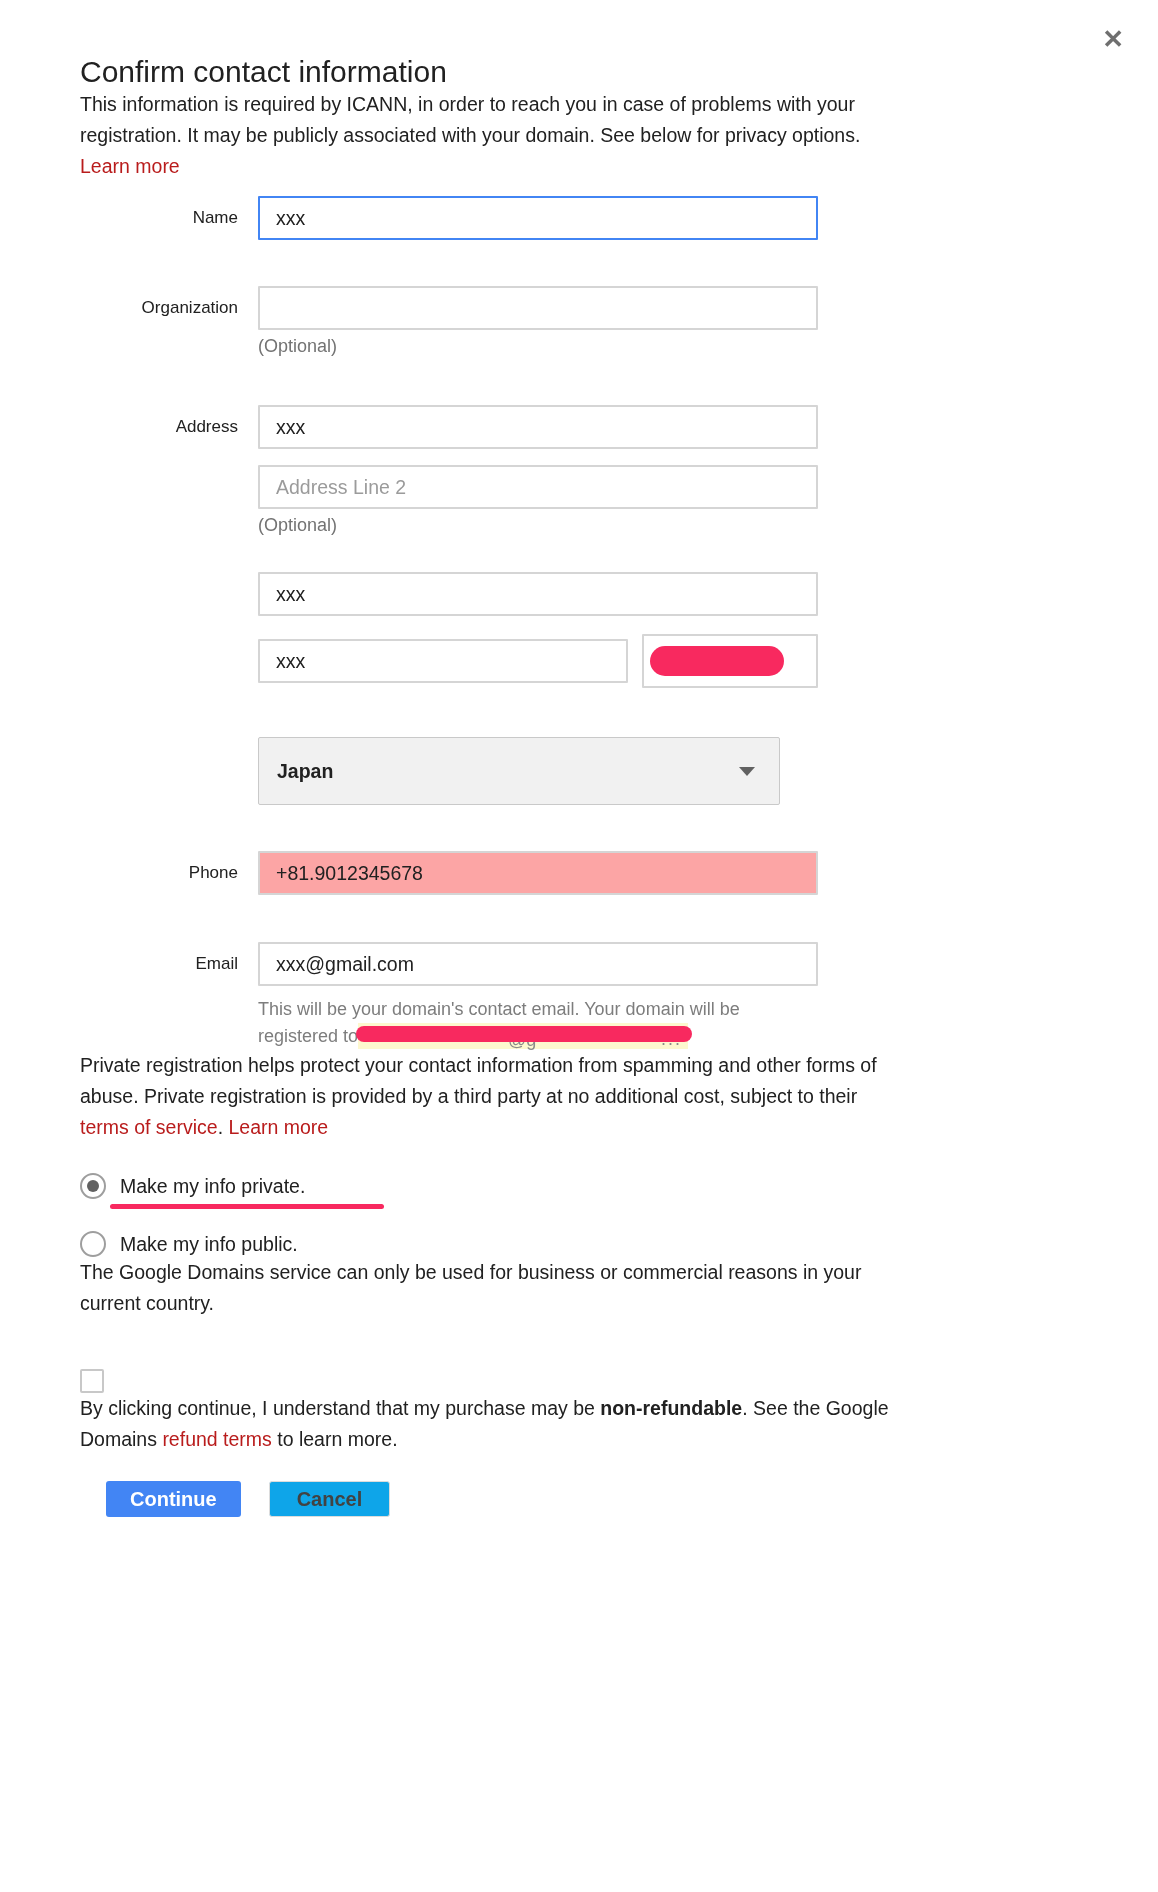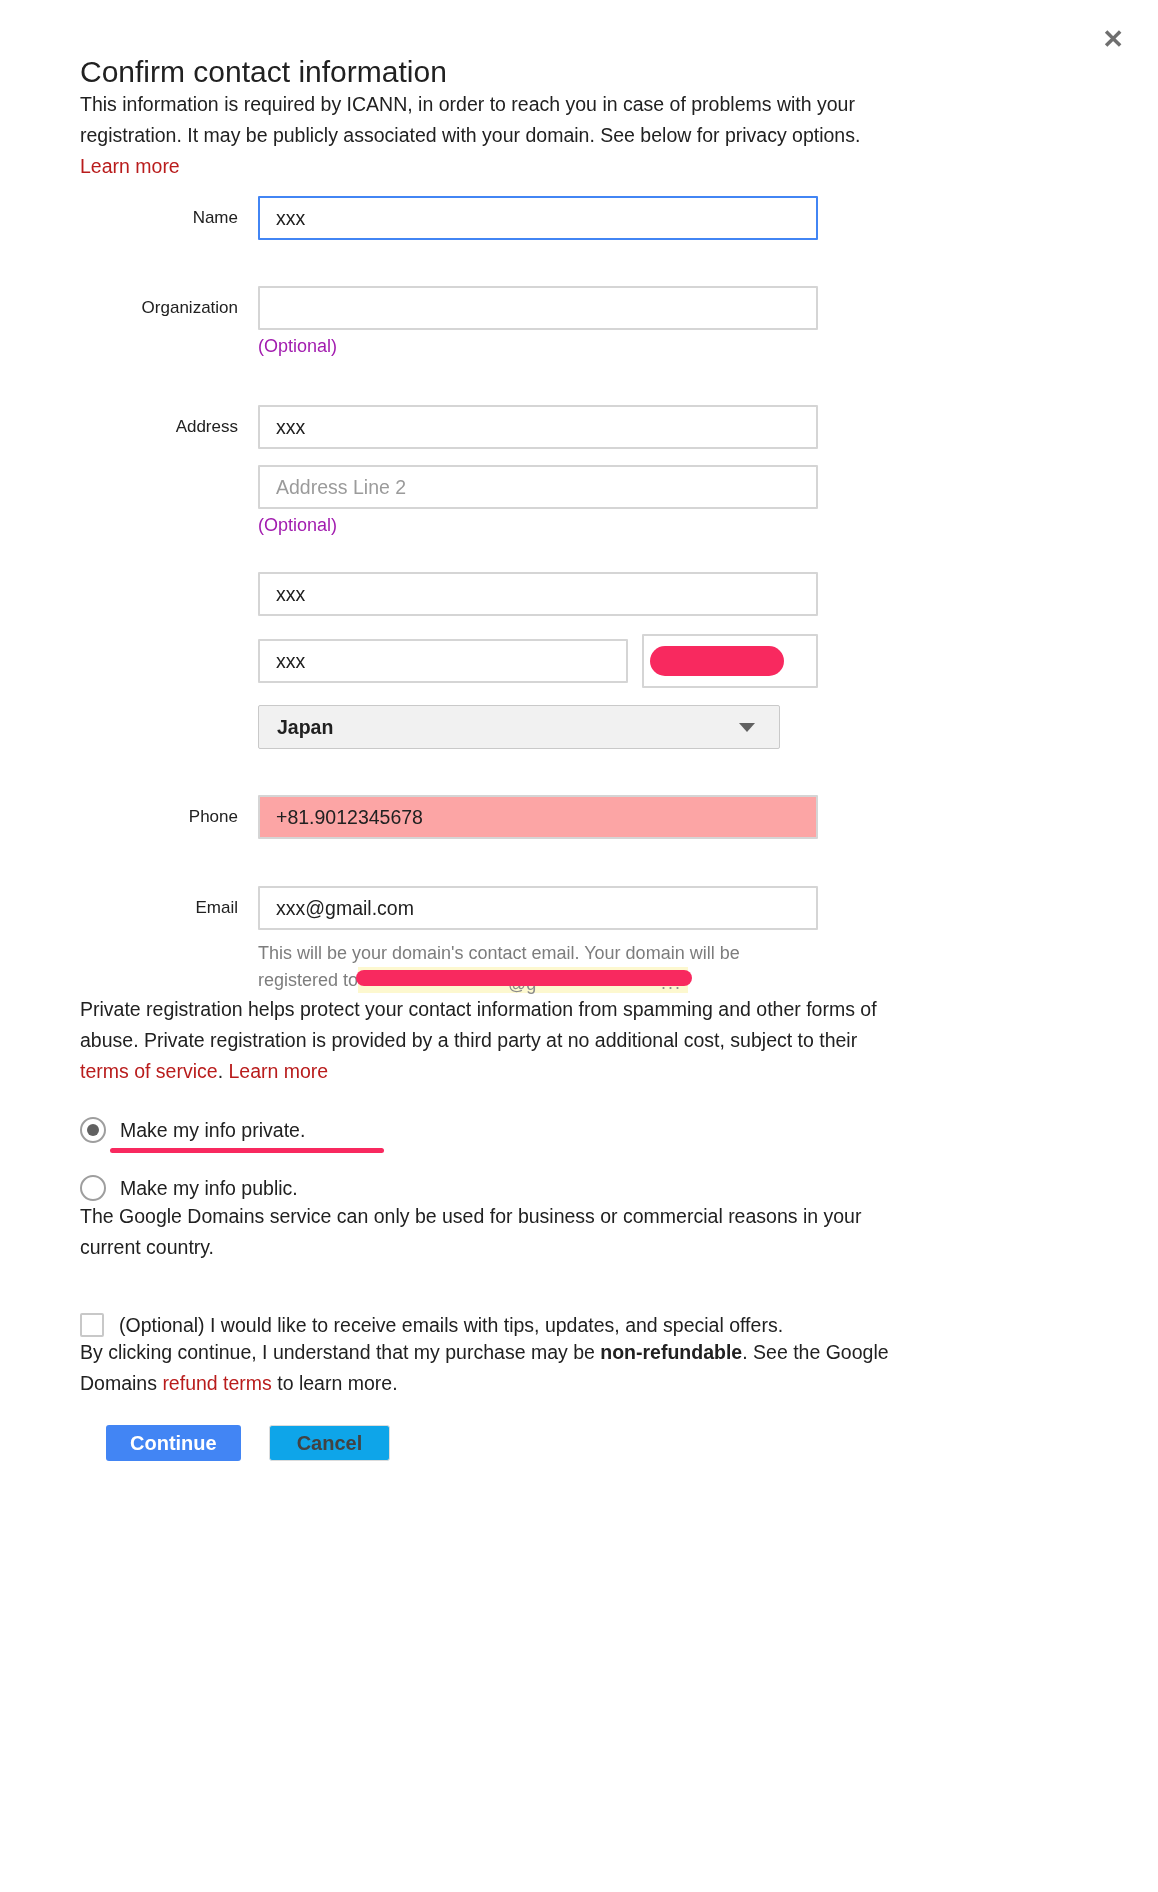--- a/index.html
+++ b/index.html
@@ -23,36 +23,37 @@
   .frow { display:flex; align-items:center; }
   .flabel { width:158px; text-align:right; margin-right:20px; font-size:17px; color:#212121; flex:none; }
   .tinput {
     height:44px; width:560px; border:2px solid #d5d5d5; border-radius:1px;
     padding:0 16px; font-size:19.5px; font-family:"Liberation Sans", sans-serif;
     color:#212121; background:#ffffff; outline:none;
   }
   .tinput::placeholder { color:#9b9b9b; }
   .tinput.focused { border-color:#4285f4; }
   .tinput.autofill { background:#fca5a5; }
-  .hint { font-size:18px; color:#a21caf; margin:6px 0 0 178px; }
+  .hint { font-size:18px; color:#737373; margin:6px 0 0 178px; }
   .mt46 { margin-top:46px; } .mt48 { margin-top:48px; } .mt16 { margin-top:16px; }
   .mt36 { margin-top:36px; } .mt18 { margin-top:18px; } .mt17 { margin-top:17px; }
   .mt47 { margin-top:47px; }
 
   .half-row .tinput.city2 { width:370px; }
   .state-box {
     width:176px; height:54px; border:2px solid #d5d5d5; border-radius:1px;
     margin-left:14px; display:flex; align-items:center; padding:0 6px; background:#fff;
   }
   .redact-pill { width:134px; height:30px; border-radius:15px; background:#f8295f; }
 
   .select-box {
-    width:522px; height:44px; background:#f1f1f1; border:1px solid #c9c9c9; border-radius:2px;
+    width:522px; height:68px; background:#f1f1f1; border:1px solid #c9c9c9; border-radius:2px;
     display:flex; align-items:center; justify-content:space-between; padding:0 24px 0 18px;
     cursor:pointer;
+    margin-top:32px;
   }
   .select-box .sel-text { font-size:19.5px; font-weight:700; color:#212121; }
   .caret-down { width:0; height:0; border-left:8px solid transparent; border-right:8px solid transparent; border-top:9px solid #616161; }
 
   .email-helper { font-size:18px; line-height:27px; color:#7d7d7d; margin:10px 0 0 178px; max-width:600px; }
   .redacted-email { position:relative; display:inline-block; width:330px; height:26px; vertical-align:-7px; background:#fdf8cf; }
   .redacted-email .frag { position:absolute; left:150px; bottom:-5px; color:#8a8a8a; font-size:18px; }
   .redacted-email .tail { position:absolute; right:6px; bottom:-4px; color:#8a8a8a; font-size:18px; letter-spacing:2px; }
   .redact-bar { position:absolute; left:-2px; top:3px; width:336px; height:16px; background:#f8295f; border-radius:8px; }
 
@@ -162,21 +163,20 @@
 
   <div class="radio-row">
     <span class="radio-outer"></span>
     <div class="radio-label">Make my info public.</div>
   </div>
 
   <p class="para country-para">The Google Domains service can only be used for business or commercial reasons in your current country.</p>
 
   <div class="check-row">
     <span class="checkbox"></span>
-    <div class="check-label">(Optional) I would like to receive emails with tips, updates, and special offers.</div>
   </div>
 
   <p class="para refund-para"><span>By clicking continue, I understand that my purchase may be </span><b>non-refundable</b><span>. See the Google Domains </span><a class="link">refund terms</a><span> to learn more.</span></p>
 
   <div class="btn-row">
     <button class="btn btn-continue">Continue</button>
     <button class="btn btn-cancel">Cancel</button>
   </div>
 
 </div>

